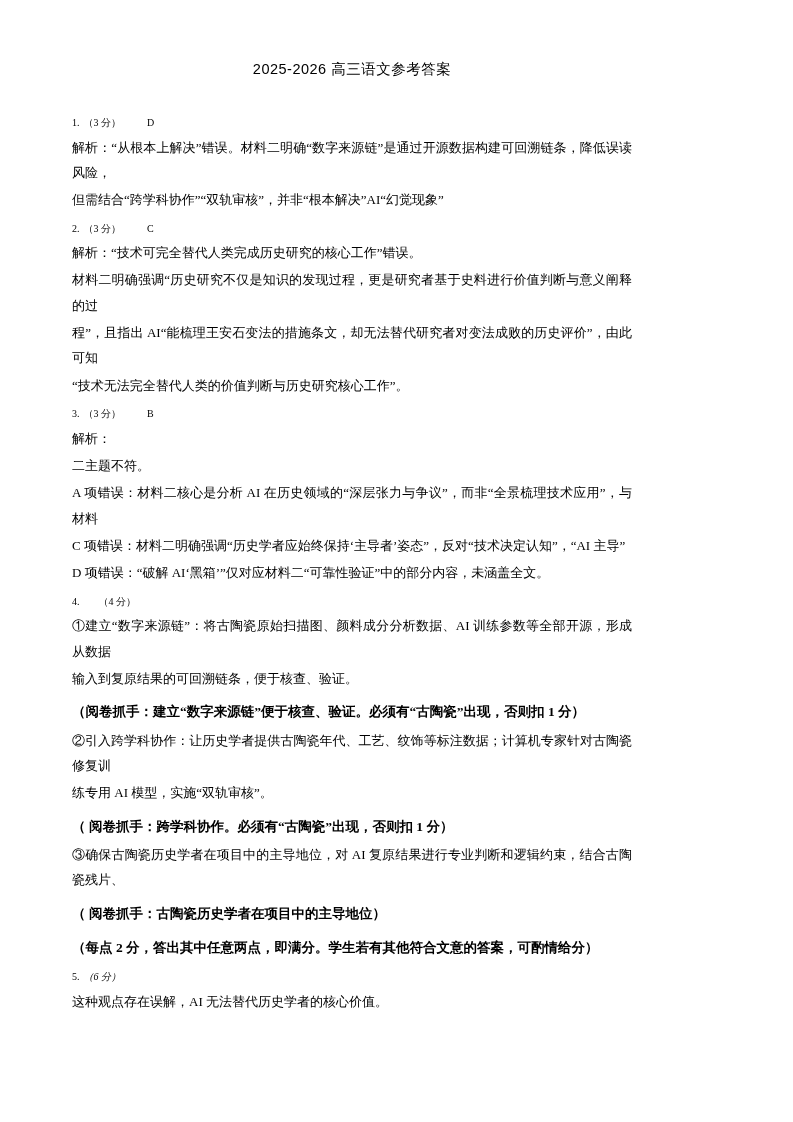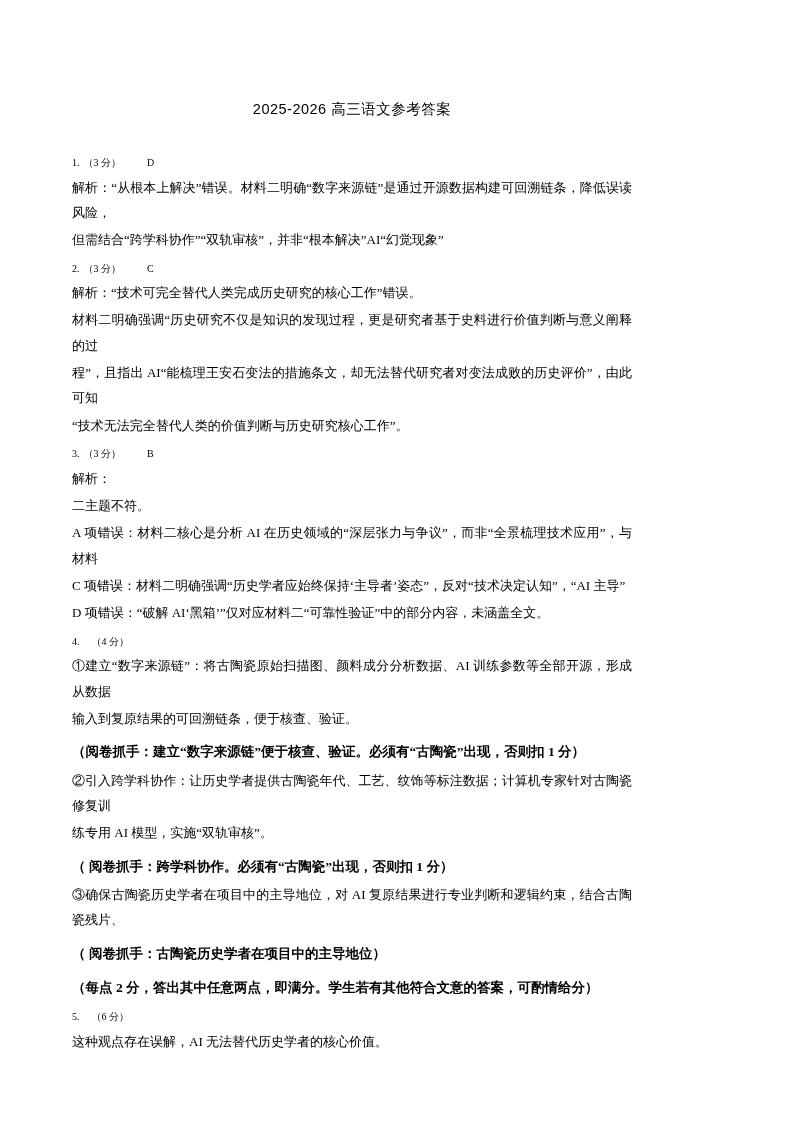--- a/index.html
+++ b/index.html
@@ -15,21 +15,21 @@
     position: relative;
     overflow: hidden;
   }
   .page {
     position: absolute;
     left: 0;
     top: 0;
     width: 704px;
     height: 1122px;
     box-sizing: border-box;
-    padding: 100px 72px 40px 72px;
+    padding: 60px 72px 40px 72px;
   }
   .doc-title {
     text-align: center;
     font-size: 14.5px;
     letter-spacing: 0.5px;
     margin: 0 0 34px 0;
     font-family: "Liberation Sans", "DejaVu Sans", sans-serif;
     font-weight: normal;
   }
   .para {
@@ -67,26 +67,26 @@
       <div class="para">解析：“技术可完全替代人类完成历史研究的核心工作”错误。</div>
       <div class="para">材料二明确强调“历史研究不仅是知识的发现过程，更是研究者基于史料进行价值判断与意义阐释的过</div>
       <div class="para">程”，且指出 AI“能梳理王安石变法的措施条文，却无法替代研究者对变法成败的历史评价”，由此可知</div>
       <div class="para">“技术无法完全替代人类的价值判断与历史研究核心工作”。</div>
       <div class="q-head"><span>3.</span><span style="margin-left: 4px;">（3 分）</span><span class="ans">B</span></div>
       <div class="para">解析：</div>
       <div class="para">二主题不符。</div>
       <div class="para">A 项错误：材料二核心是分析 AI 在历史领域的“深层张力与争议”，而非“全景梳理技术应用”，与材料</div>
       <div class="para">C 项错误：材料二明确强调“历史学者应始终保持‘主导者’姿态”，反对“技术决定认知”，“AI 主导”</div>
       <div class="para">D 项错误：“破解 AI‘黑箱’”仅对应材料二“可靠性验证”中的部分内容，未涵盖全文。</div>
-      <div class="q-head"><span>4.</span><span style="margin-left: 12px;">（4 分）</span></div>
+      <div class="q-head"><span>4.</span><span style="margin-left: 19px;">（4 分）</span></div>
       <div class="para">①建立“数字来源链”：将古陶瓷原始扫描图、颜料成分分析数据、AI 训练参数等全部开源，形成从数据</div>
       <div class="para">输入到复原结果的可回溯链条，便于核查、验证。</div>
       <div class="bold-line">（阅卷抓手：建立“数字来源链”便于核查、验证。必须有“古陶瓷”出现，否则扣 1 分）</div>
       <div class="para">②引入跨学科协作：让历史学者提供古陶瓷年代、工艺、纹饰等标注数据；计算机专家针对古陶瓷修复训</div>
       <div class="para">练专用 AI 模型，实施“双轨审核”。</div>
       <div class="bold-line">（ 阅卷抓手：跨学科协作。必须有“古陶瓷”出现，否则扣 1 分）</div>
       <div class="para">③确保古陶瓷历史学者在项目中的主导地位，对 AI 复原结果进行专业判断和逻辑约束，结合古陶瓷残片、</div>
       <div class="bold-line">（ 阅卷抓手：古陶瓷历史学者在项目中的主导地位）</div>
       <div class="bold-line">（每点 2 分，答出其中任意两点，即满分。学生若有其他符合文意的答案，可酌情给分）</div>
-      <div class="q-head"><span>5.</span><span style="margin-left: 12px;">（6 分）</span></div>
+      <div class="q-head"><span>5.</span><span style="margin-left: 4px; font-style: italic;">（6 分）</span></div>
       <div class="para">这种观点存在误解，AI 无法替代历史学者的核心价值。</div>
     </div>
 </div>
 
 </body></html>

